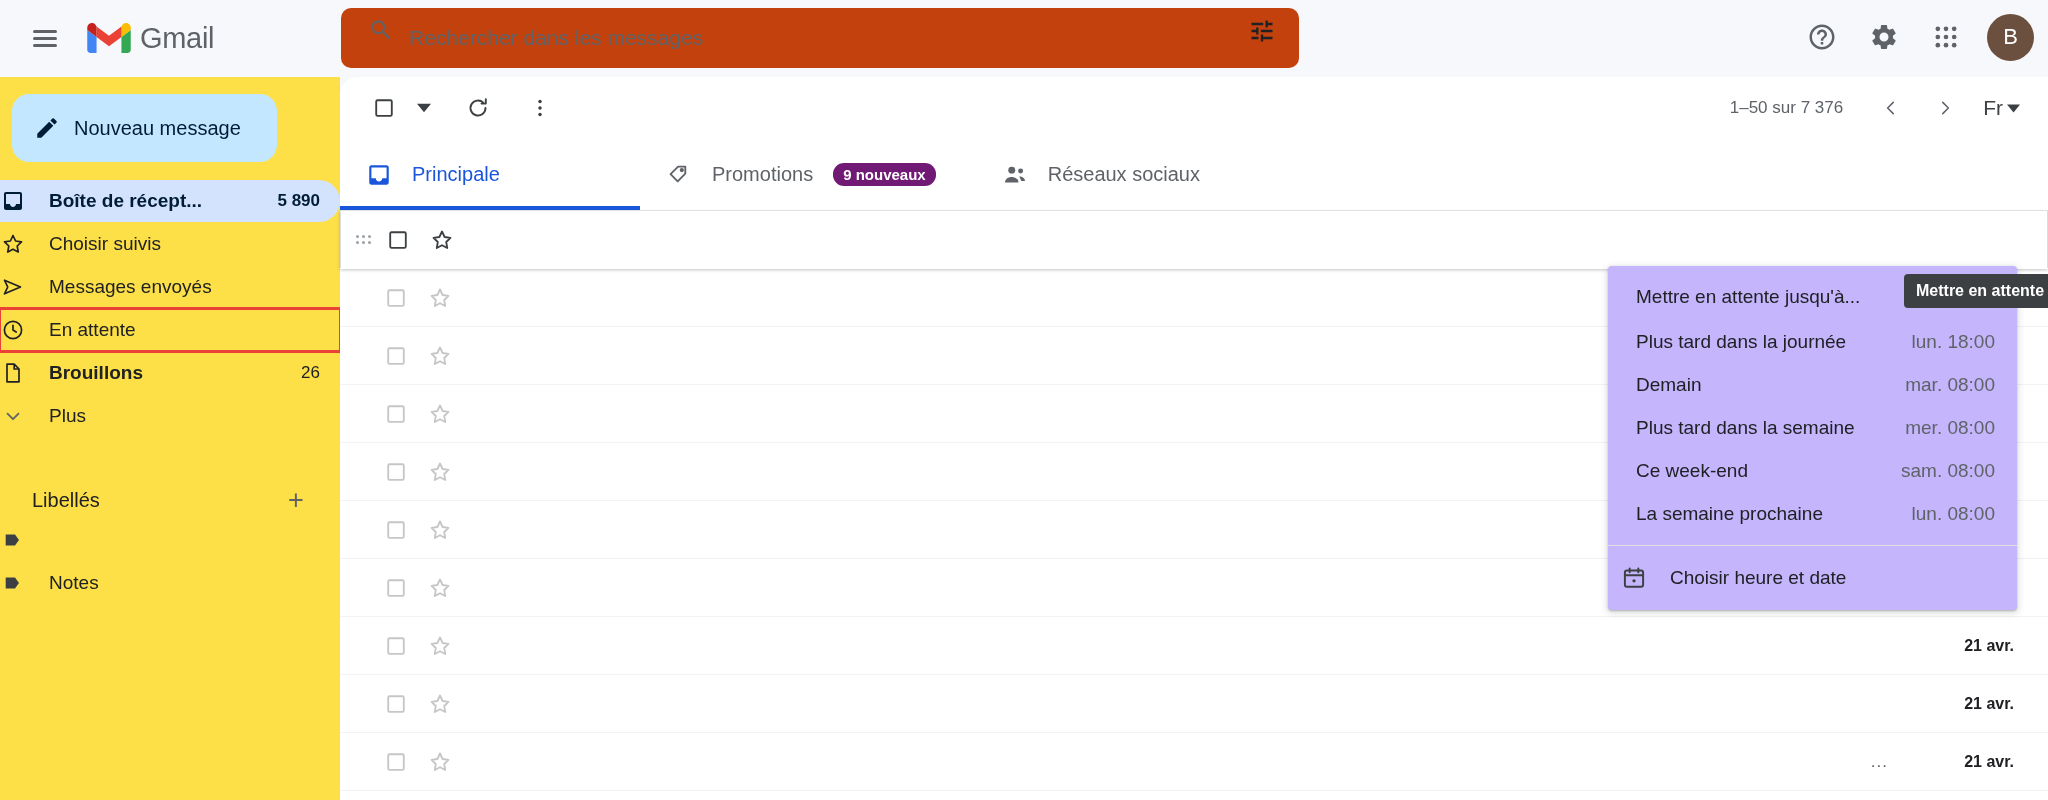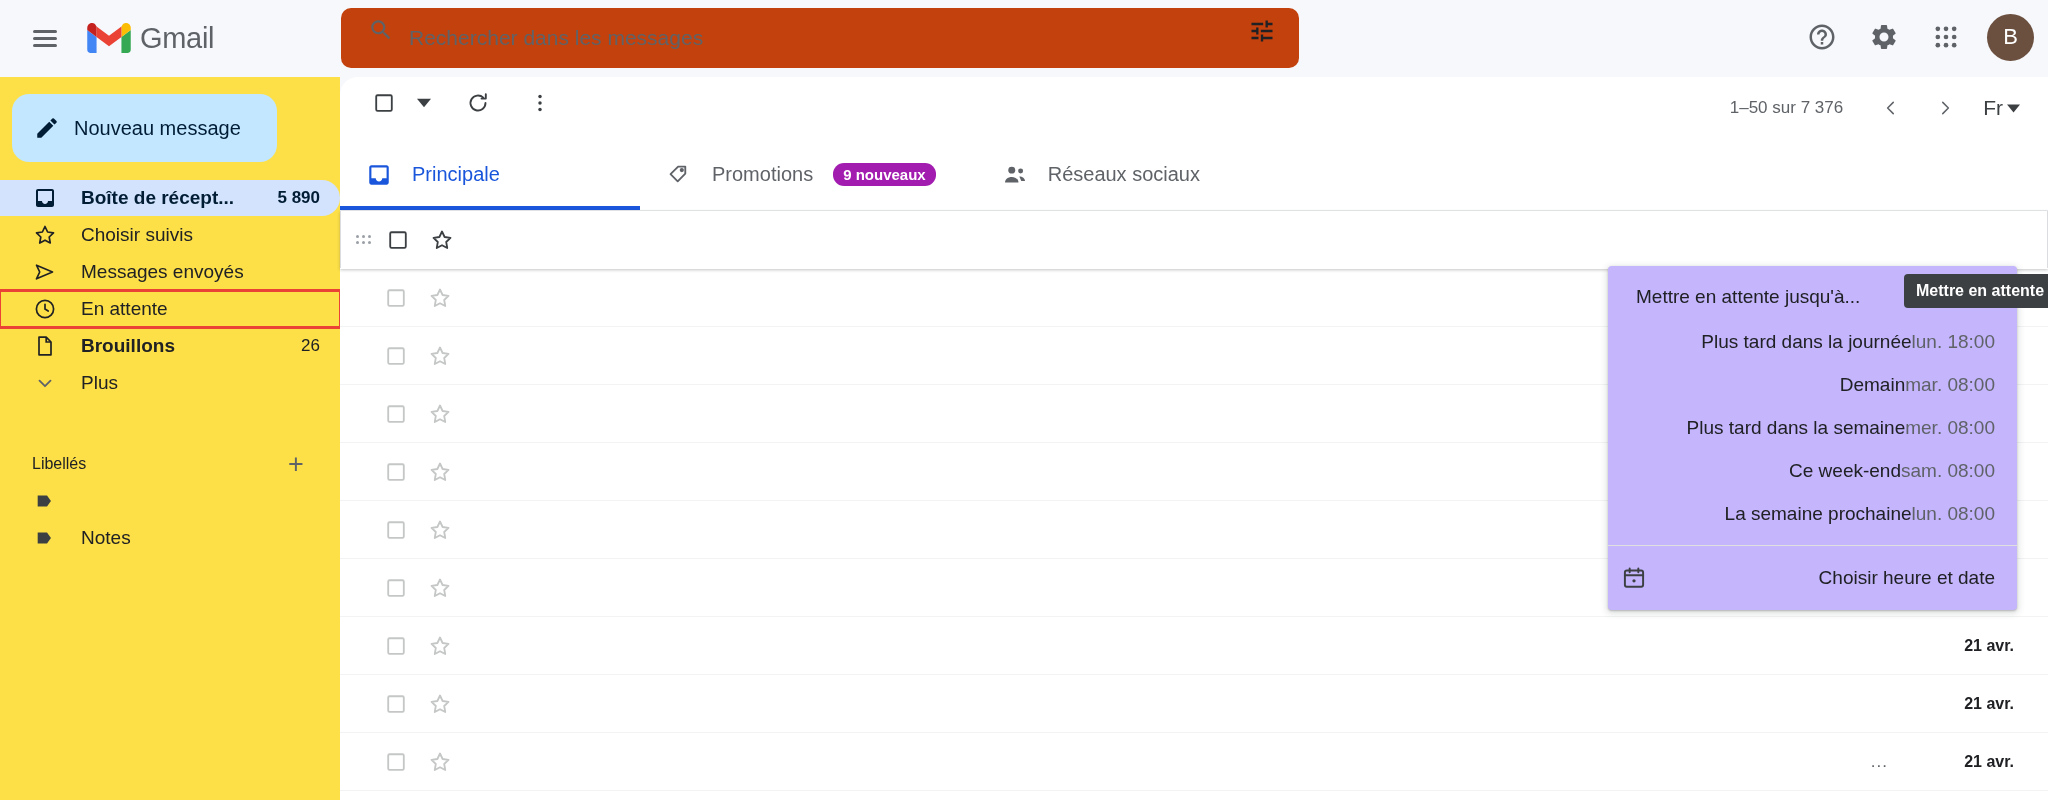--- a/index.html
+++ b/index.html
@@ -93,21 +93,21 @@
     display: flex; align-items: center; gap: 14px;
     padding-left: 22px; cursor: pointer;
     border: none;
     font-family: "Liberation Sans", sans-serif;
   }
   .compose-label { font-size: 20px; color: #001d35; }
 
   .navlist { margin-top: 18px; }
   .navitem {
     display: flex; align-items: center;
-    height: 36px; padding-left: 32px; padding-right: 20px;
+    height: 42px; padding-right: 20px;
     border-radius: 0 21px 21px 0;
     cursor: pointer; position: relative;
     margin-bottom: 1px;
   }
   .navitem.active { background: #d3e3fd; }
   .navitem.active .nav-label { font-weight: bold; color: #001d35; }
   .navitem.active .nav-count { font-weight: bold; color: #001d35; text-align: center; }
   .navitem.highlighted {
     outline: 3px solid #ea4335; outline-offset: -1px;
     border-radius: 0;
@@ -121,36 +121,36 @@
     flex: 1; white-space: nowrap; overflow: hidden;
   }
   .nav-label.bold { font-weight: bold; }
   .nav-count { font-size: 17px; color: #202124; }
 
   .labels-header {
     display: flex; align-items: center;
     margin-top: 44px; padding-left: 32px; padding-right: 26px;
     height: 38px;
   }
-  .labels-title { font-size: 16px; color: #202124; flex: 1; }
+  .labels-title { font-size: 20px; color: #202124; flex: 1; }
   .plus-btn {
     width: 36px; height: 36px; border-radius: 50%;
     display: flex; align-items: center; justify-content: center;
     cursor: pointer; font-size: 27px; color: #5f6368; line-height: 1;
   }
 
   
   .main {
     position: absolute; left: 340px; top: 77px;
     width: 1708px; height: 723px;
     background: #fff;
     border-radius: 18px 0 0 0;
   }
   .list-toolbar {
-    height: 62px; display: flex; 
+    height: 62px; display: flex; align-items: center;
     padding-left: 18px; position: relative;
   }
   .tb-btn {
     width: 52px; height: 52px; border-radius: 50%;
     display: flex; align-items: center; justify-content: center;
     cursor: pointer;
   }
   .tb-caret {
     width: 28px; height: 52px;
     display: flex; align-items: center; justify-content: center;
@@ -181,21 +181,21 @@
     padding: 0 40px 0 26px; cursor: pointer;
     position: relative; min-width: 300px;
   }
   .tab-label { font-size: 20px; color: #5f6368; }
   .tab.active .tab-label { color: #1a56db; font-weight: 500; }
   .tab.active::after {
     content: ""; position: absolute; left: 0; right: 0; bottom: 0;
     height: 4px; background: #1a56db;
   }
   .badge {
-    background: #a21caf; color: #fff;
+    background: #701a75; color: #fff;
     font-size: 15px; font-weight: bold;
     padding: 3px 10px; border-radius: 11px; white-space: nowrap;
   }
 
   
   .rows { position: relative; }
   .row {
     height: 58px; display: flex; align-items: center;
     border-bottom: 1px solid #f1f3f4;
     padding-left: 16px; cursor: pointer; position: relative;
@@ -255,21 +255,21 @@
     background: #c4b5fd; border-radius: 4px;
     box-shadow: 0 2px 6px 2px rgba(60,64,67,0.15), 0 1px 2px 0 rgba(60,64,67,0.3);
     z-index: 20; padding: 8px 0 6px 0;
   }
   .menu-header {
     font-size: 19px; color: #202124;
     padding: 12px 0 12px 28px;
   }
   .menu-row {
     display: flex; align-items: center;
-    padding: 0 22px 0 28px; height: 43px; cursor: pointer; text-align: right;
+    padding: 0 22px 0 28px; height: 43px; cursor: pointer;
   }
   .menu-row-label { font-size: 19px; color: #202124; flex: 1; white-space: nowrap; }
   .menu-row-time { font-size: 19px; color: #5f6368; white-space: nowrap; }
   .menu-sep {
     height: 1px; background: #e0e0e0; margin: 10px 0 6px 0;
   }
   .menu-row.with-icon { padding-left: 12px; gap: 22px; height: 52px; }
   .menu-icon { width: 28px; display: flex; align-items: center; justify-content: center; }
 
   .tooltip {

